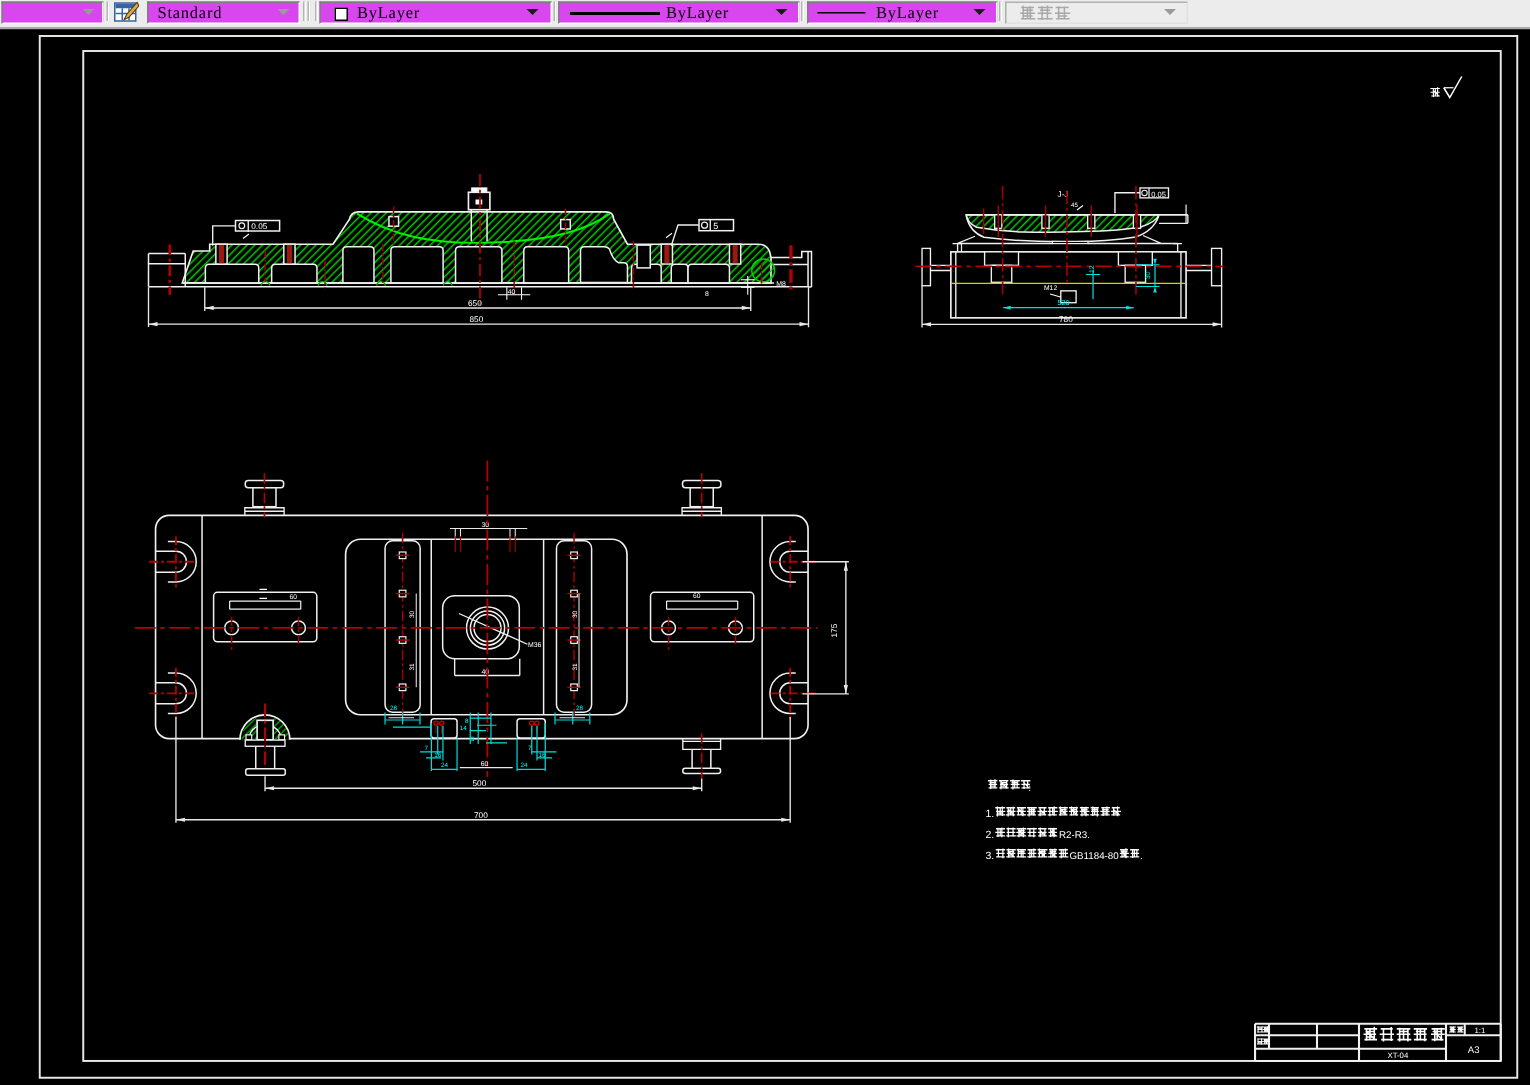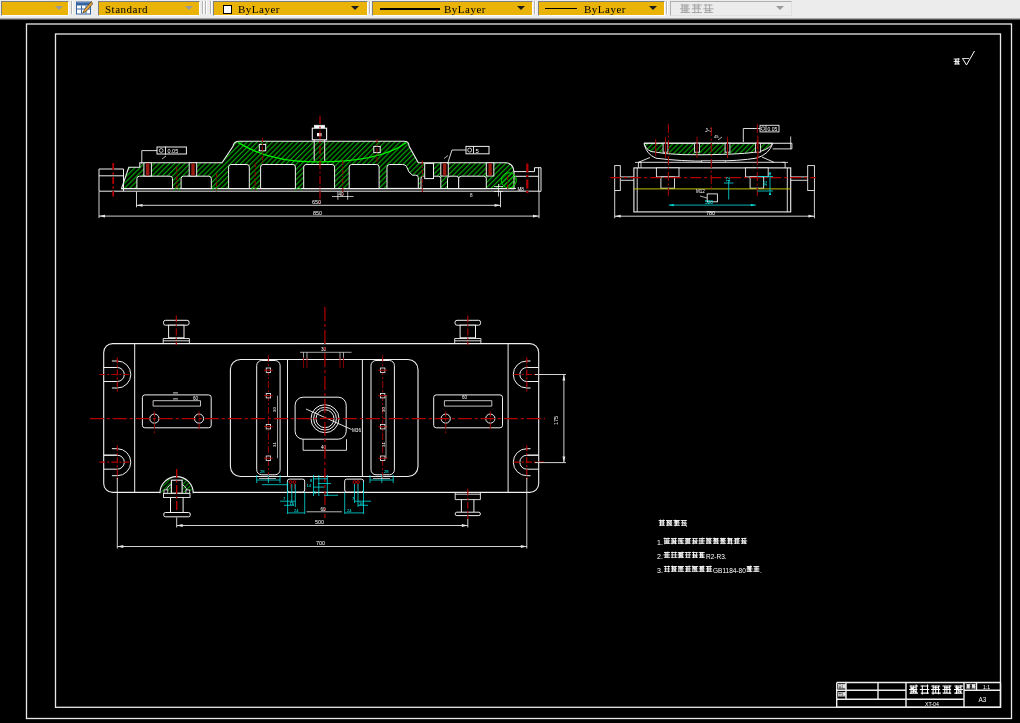--- a/index.html
+++ b/index.html
@@ -1,16 +1,16 @@
 <!DOCTYPE html>
 <html><head><meta charset="utf-8"><style>
 html,body{margin:0;padding:0;width:1020px;height:723px;background:#000;overflow:hidden;-webkit-font-smoothing:antialiased}
 text{font-family:"Liberation Sans",sans-serif}
 #tb{position:absolute;top:0;left:0;width:1020px;height:19.5px;will-change:transform;background:#ececec;border-bottom:2px solid #a8a8a8;box-sizing:border-box}
-.cb{position:absolute;top:1px;height:13px;background:#eab308;border:1px solid;border-color:#7e7e7e #fdfdfd #fdfdfd #7e7e7e;font-family:"Liberation Serif",serif}
+.cb{position:absolute;top:1px;height:13px;background:#d946ef;border:1px solid;border-color:#7e7e7e #fdfdfd #fdfdfd #7e7e7e;font-family:"Liberation Serif",serif}
 .cbd{position:absolute;top:1px;height:13px;background:#ececec;border:1px solid;border-color:#b0b0b0 #e0e0e0 #e0e0e0 #b0b0b0}
 .ct{position:absolute;top:0.5px;font-size:11px;color:#000;font-family:"Liberation Serif",serif;letter-spacing:0.5px;white-space:nowrap}
 .arr{position:absolute;top:6px;width:0;height:0;border-left:4px solid transparent;border-right:4px solid transparent}
 .arr.g{border-top:4px solid #9a9a9a}
 .arr.b{border-top:4px solid #1a1a1a}
 .sep{position:absolute;top:1px;height:13px;width:1px;background:#b4b4b4;border-right:1px solid #fff}
 .icb{position:absolute;top:1px}
 .sw{position:absolute;left:9px;top:3px;width:7px;height:7px;background:#fff;border:1px solid #000}
 .ln{position:absolute;top:6px;height:1.6px;background:#000}
 </style></head><body>

